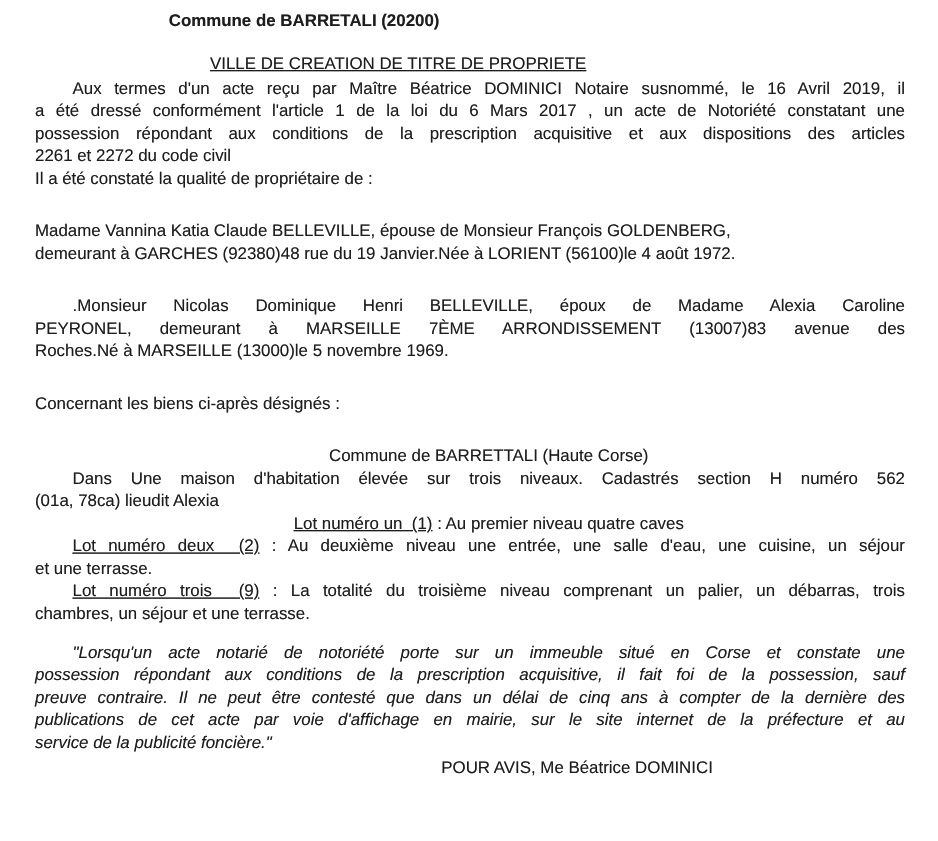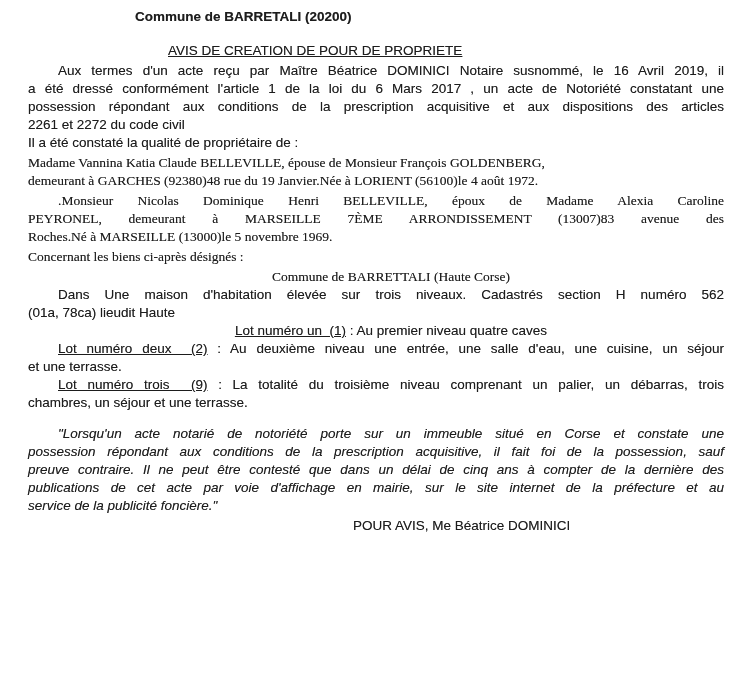--- a/index.html
+++ b/index.html
@@ -19,33 +19,33 @@
   }
   .page { padding: 8px 26px 0 28px; }
   .ln { display: block; min-height: 18px; }
   
   .j { text-align: justify; text-align-last: justify; }
   .ind { text-indent: 30px; text-align: center; }
   .italic { font-style: italic; }
   .lot-label { text-decoration: underline; white-space: pre-wrap; }
   .title { font-weight: bold; margin-left: 107px; }
   .heading { text-decoration: underline; margin-left: 140px; margin-top: 16px; margin-bottom: 2px; }
-  .mt16 { margin-top: 2px; font-family: Liberation Serif, serif; }
+  .mt16 { margin-top: 24px; }
   .mt13 { margin-top: 13px; }
   .signature { margin-left: 325px; margin-top: 2px; }
 </style>
 </head>
 <body>
 
 <div class="page">
 
   <div class="ln title">Commune de BARRETALI (20200)</div>
 
 
-  <div class="ln heading">AVIS DE CREATION DE POUR DE PROPRIETE</div>
+  <div class="ln heading">VILLE DE CREATION DE TITRE DE PROPRIETE</div>
 
   <div>
     <div class="ln j ind">Aux termes d'un acte reçu par Maître Béatrice DOMINICI Notaire susnommé, le 16 Avril 2019, il</div>
     <div class="ln j">a été dressé conformément l'article 1 de la loi du 6 Mars 2017 , un acte de Notoriété constatant une</div>
     <div class="ln j">possession répondant aux conditions de la prescription acquisitive et aux dispositions des articles</div>
     <div class="ln">2261 et 2272 du code civil</div>
   </div>
 
   <div class="ln">Il a été constaté la qualité de propriétaire de :</div>
 
@@ -59,21 +59,21 @@
     <div class="ln j">PEYRONEL, demeurant à MARSEILLE 7ÈME ARRONDISSEMENT (13007)83 avenue des</div>
     <div class="ln">Roches.Né à MARSEILLE (13000)le 5 novembre 1969.</div>
   </div>
 
   <div class="ln mt16">Concernant les biens ci-après désignés :</div>
 
   <div class="ln ind mt16">Commune de BARRETTALI (Haute Corse)</div>
 
   <div>
     <div class="ln j ind">Dans Une maison d'habitation élevée sur trois niveaux.  Cadastrés section H numéro 562</div>
-    <div class="ln">(01a, 78ca) lieudit Haute</div>
+    <div class="ln">(01a, 78ca) lieudit Alexia</div>
   </div>
 
   <div>
     <div class="ln ind"><span class="lot-label">Lot numéro un  (1)</span><span> : Au premier niveau quatre caves</span></div>
   </div>
 
   <div>
     <div class="ln j ind"><span class="lot-label">Lot numéro deux  (2)</span><span> : Au deuxième niveau une entrée, une salle d'eau, une cuisine, un séjour</span></div>
     <div class="ln">et une terrasse.</div>
   </div>

